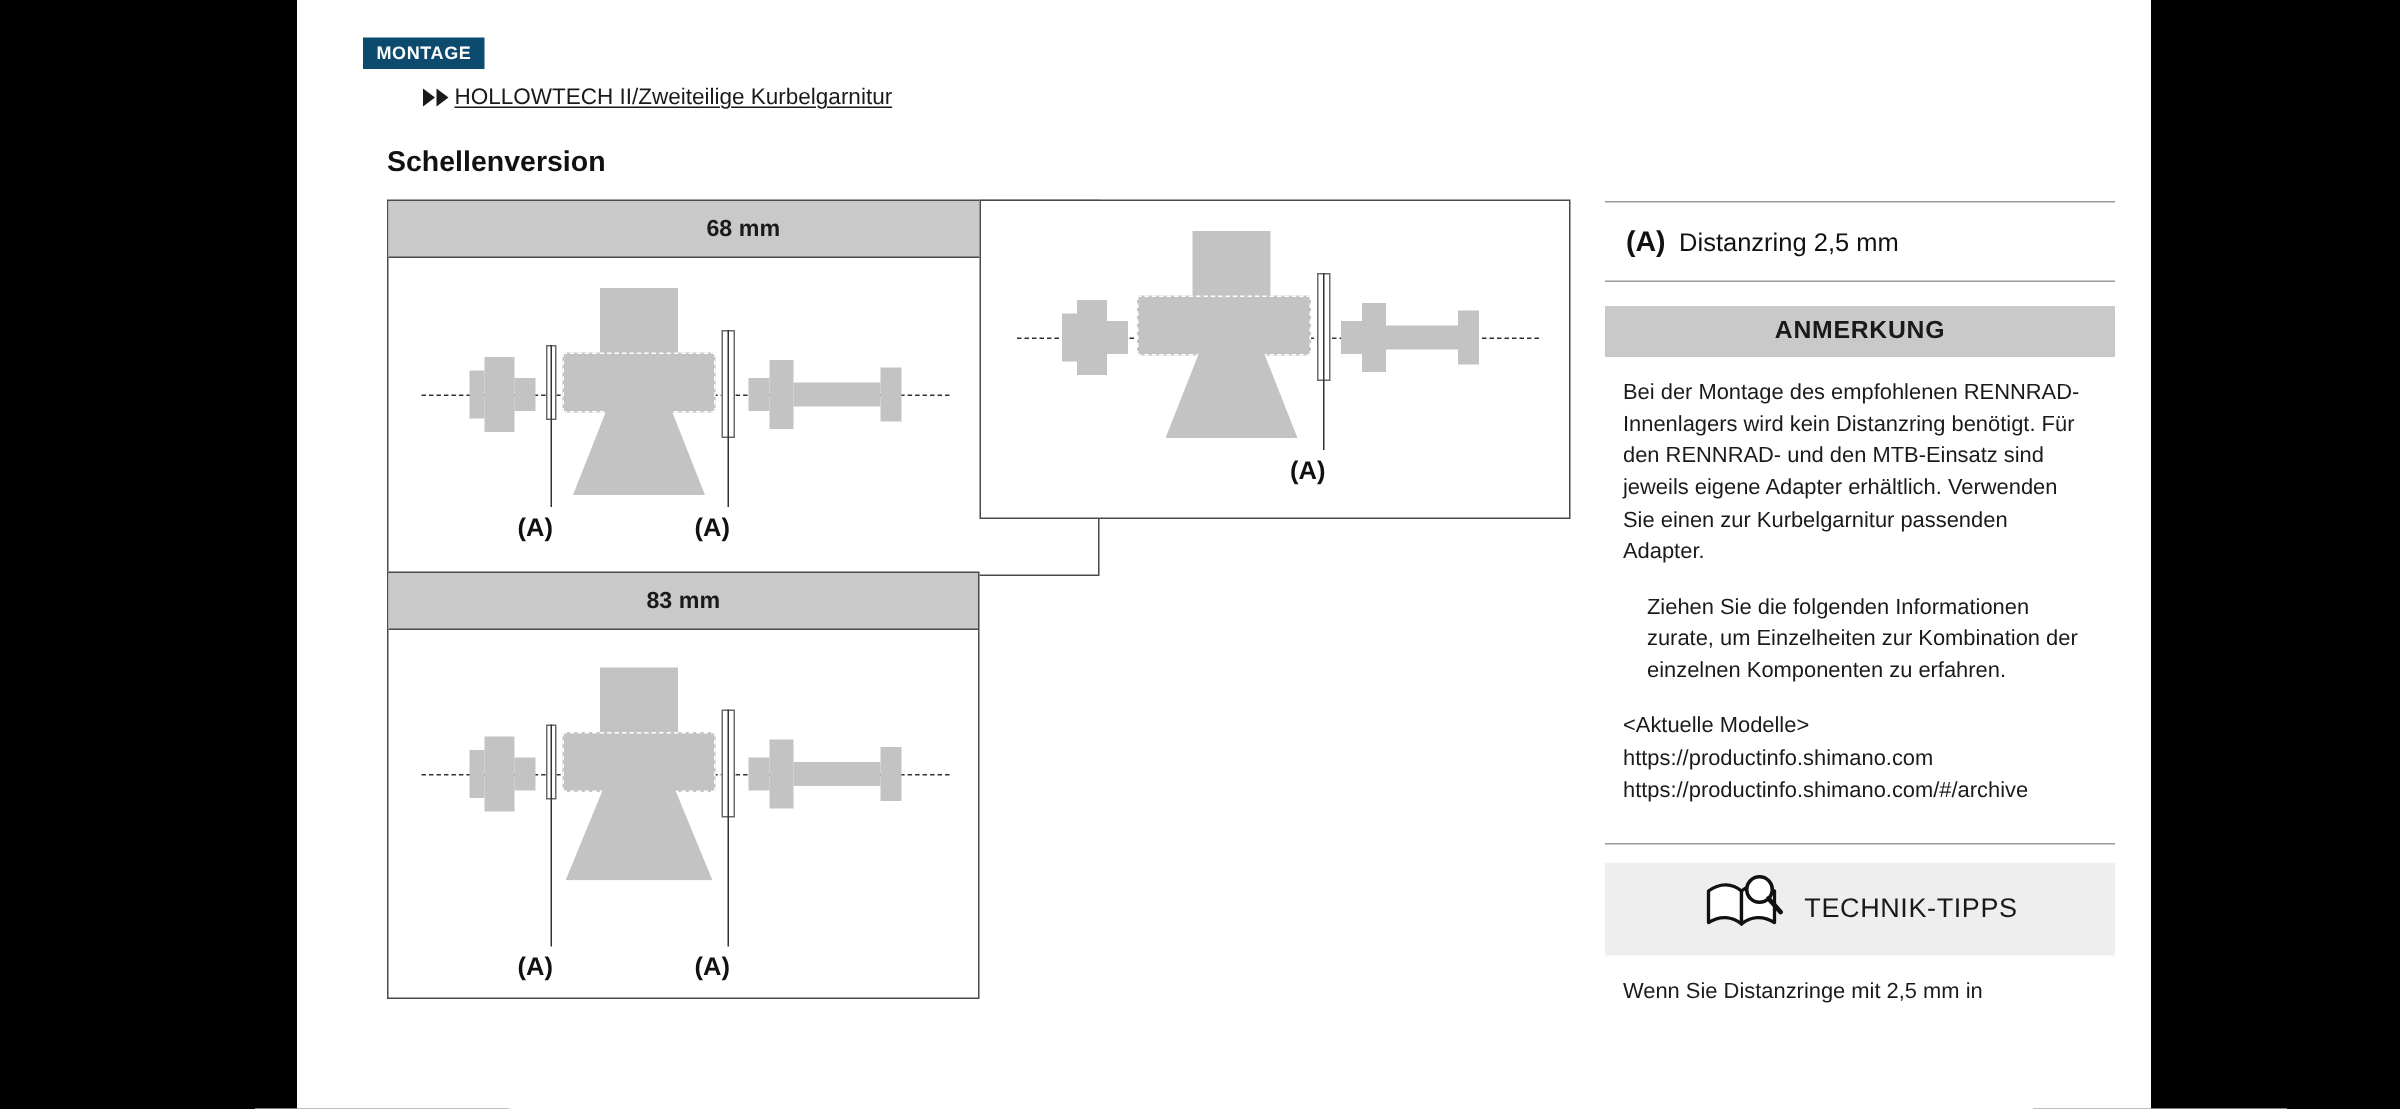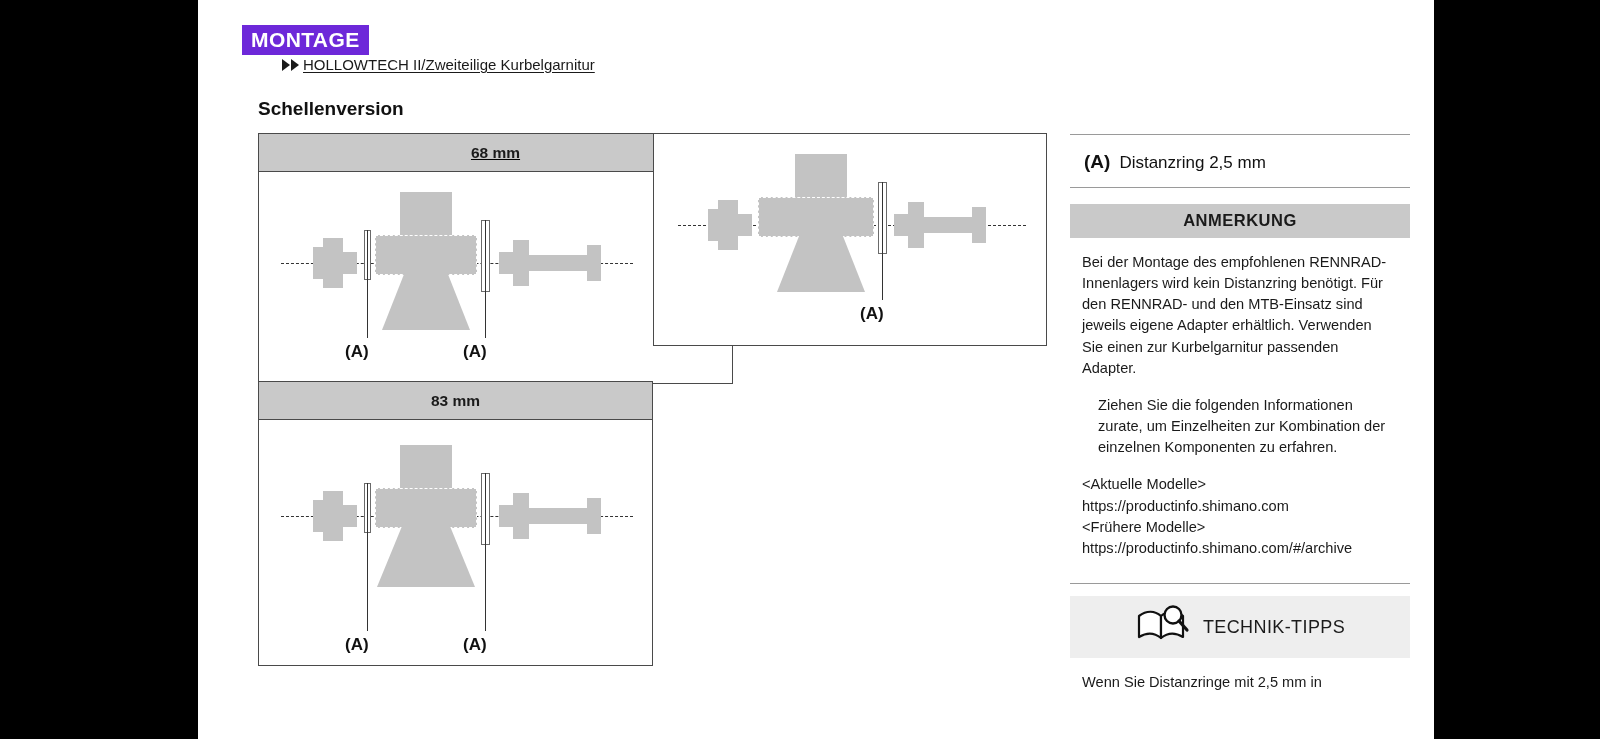--- a/index.html
+++ b/index.html
@@ -18,23 +18,23 @@
     width: 1236px;
     height: 739px;
     background: #ffffff;
   }
 
   
   .section-tag {
     position: absolute;
     left: 44px;
     top: 25px;
-    background: #6d28d9;
+    background: #0c4a6e;
     color: #ffffff;
-    font-size: 21px;
+    font-size: 12px;
     font-weight: bold;
     letter-spacing: 0.4px;
     padding: 4px 9px 5px 9px;
     line-height: 1;
   }
   .breadcrumb {
     position: absolute;
     left: 40px;
     top: 56px;
     display: flex;
@@ -82,21 +82,21 @@
     align-items: center;
     justify-content: center;
     font-size: 15.5px;
     font-weight: bold;
     color: #1a1a1a;
   }
   .panel-body {
     position: relative;
     width: 100%;
   }
-  .p68 { left: 60px;  top: 133px; width: 475px; text-decoration: underline; }
+  .p68 { left: 60px;  top: 133px; width: 475px; }
   .p68 .panel-body { height: 211px; }
   .p73 { left: 455px; top: 133px; width: 394px; }
   .p73 .panel-body { height: 211px; }
   .p83 { left: 60px;  top: 381px; width: 395px; }
   .p83 .panel-body { height: 245px; }
 
   
   .axis {
     position: absolute;
     height: 0;
@@ -275,21 +275,20 @@
 
     <div class="hr"></div>
 
     <div class="note-head" style="margin-top:16px;">ANMERKUNG</div>
     <div class="note-body">
       <p>Bei der Montage des empfohlenen RENNRAD-Innenlagers wird kein Distanzring benötigt. Für den RENNRAD- und den MTB-Einsatz sind jeweils eigene Adapter erhältlich. Verwenden Sie einen zur Kurbelgarnitur passenden Adapter.</p>
       <p class="tight">Ziehen Sie die folgenden Informationen zurate, um Einzelheiten zur Kombination der einzelnen Komponenten zu erfahren.</p>
       <div class="links">
         <div>&lt;Aktuelle Modelle&gt;</div>
         <div>https://productinfo.shimano.com</div>
-        <div>&lt;Frühere Modelle&gt;</div>
         <div>https://productinfo.shimano.com/#/archive</div>
       </div>
     </div>
 
     <div class="hr" style="margin-top:14px;"></div>
 
     <div class="tips">
       <span>
         <svg width="56" height="42" viewBox="0 0 56 42" aria-hidden="true">
           <path d="M4 12 C12 6, 20 7, 26 12 L26 34 C20 29, 12 28, 4 33 Z" fill="#ffffff" stroke="#111" stroke-width="2.2" stroke-linejoin="round"></path>

